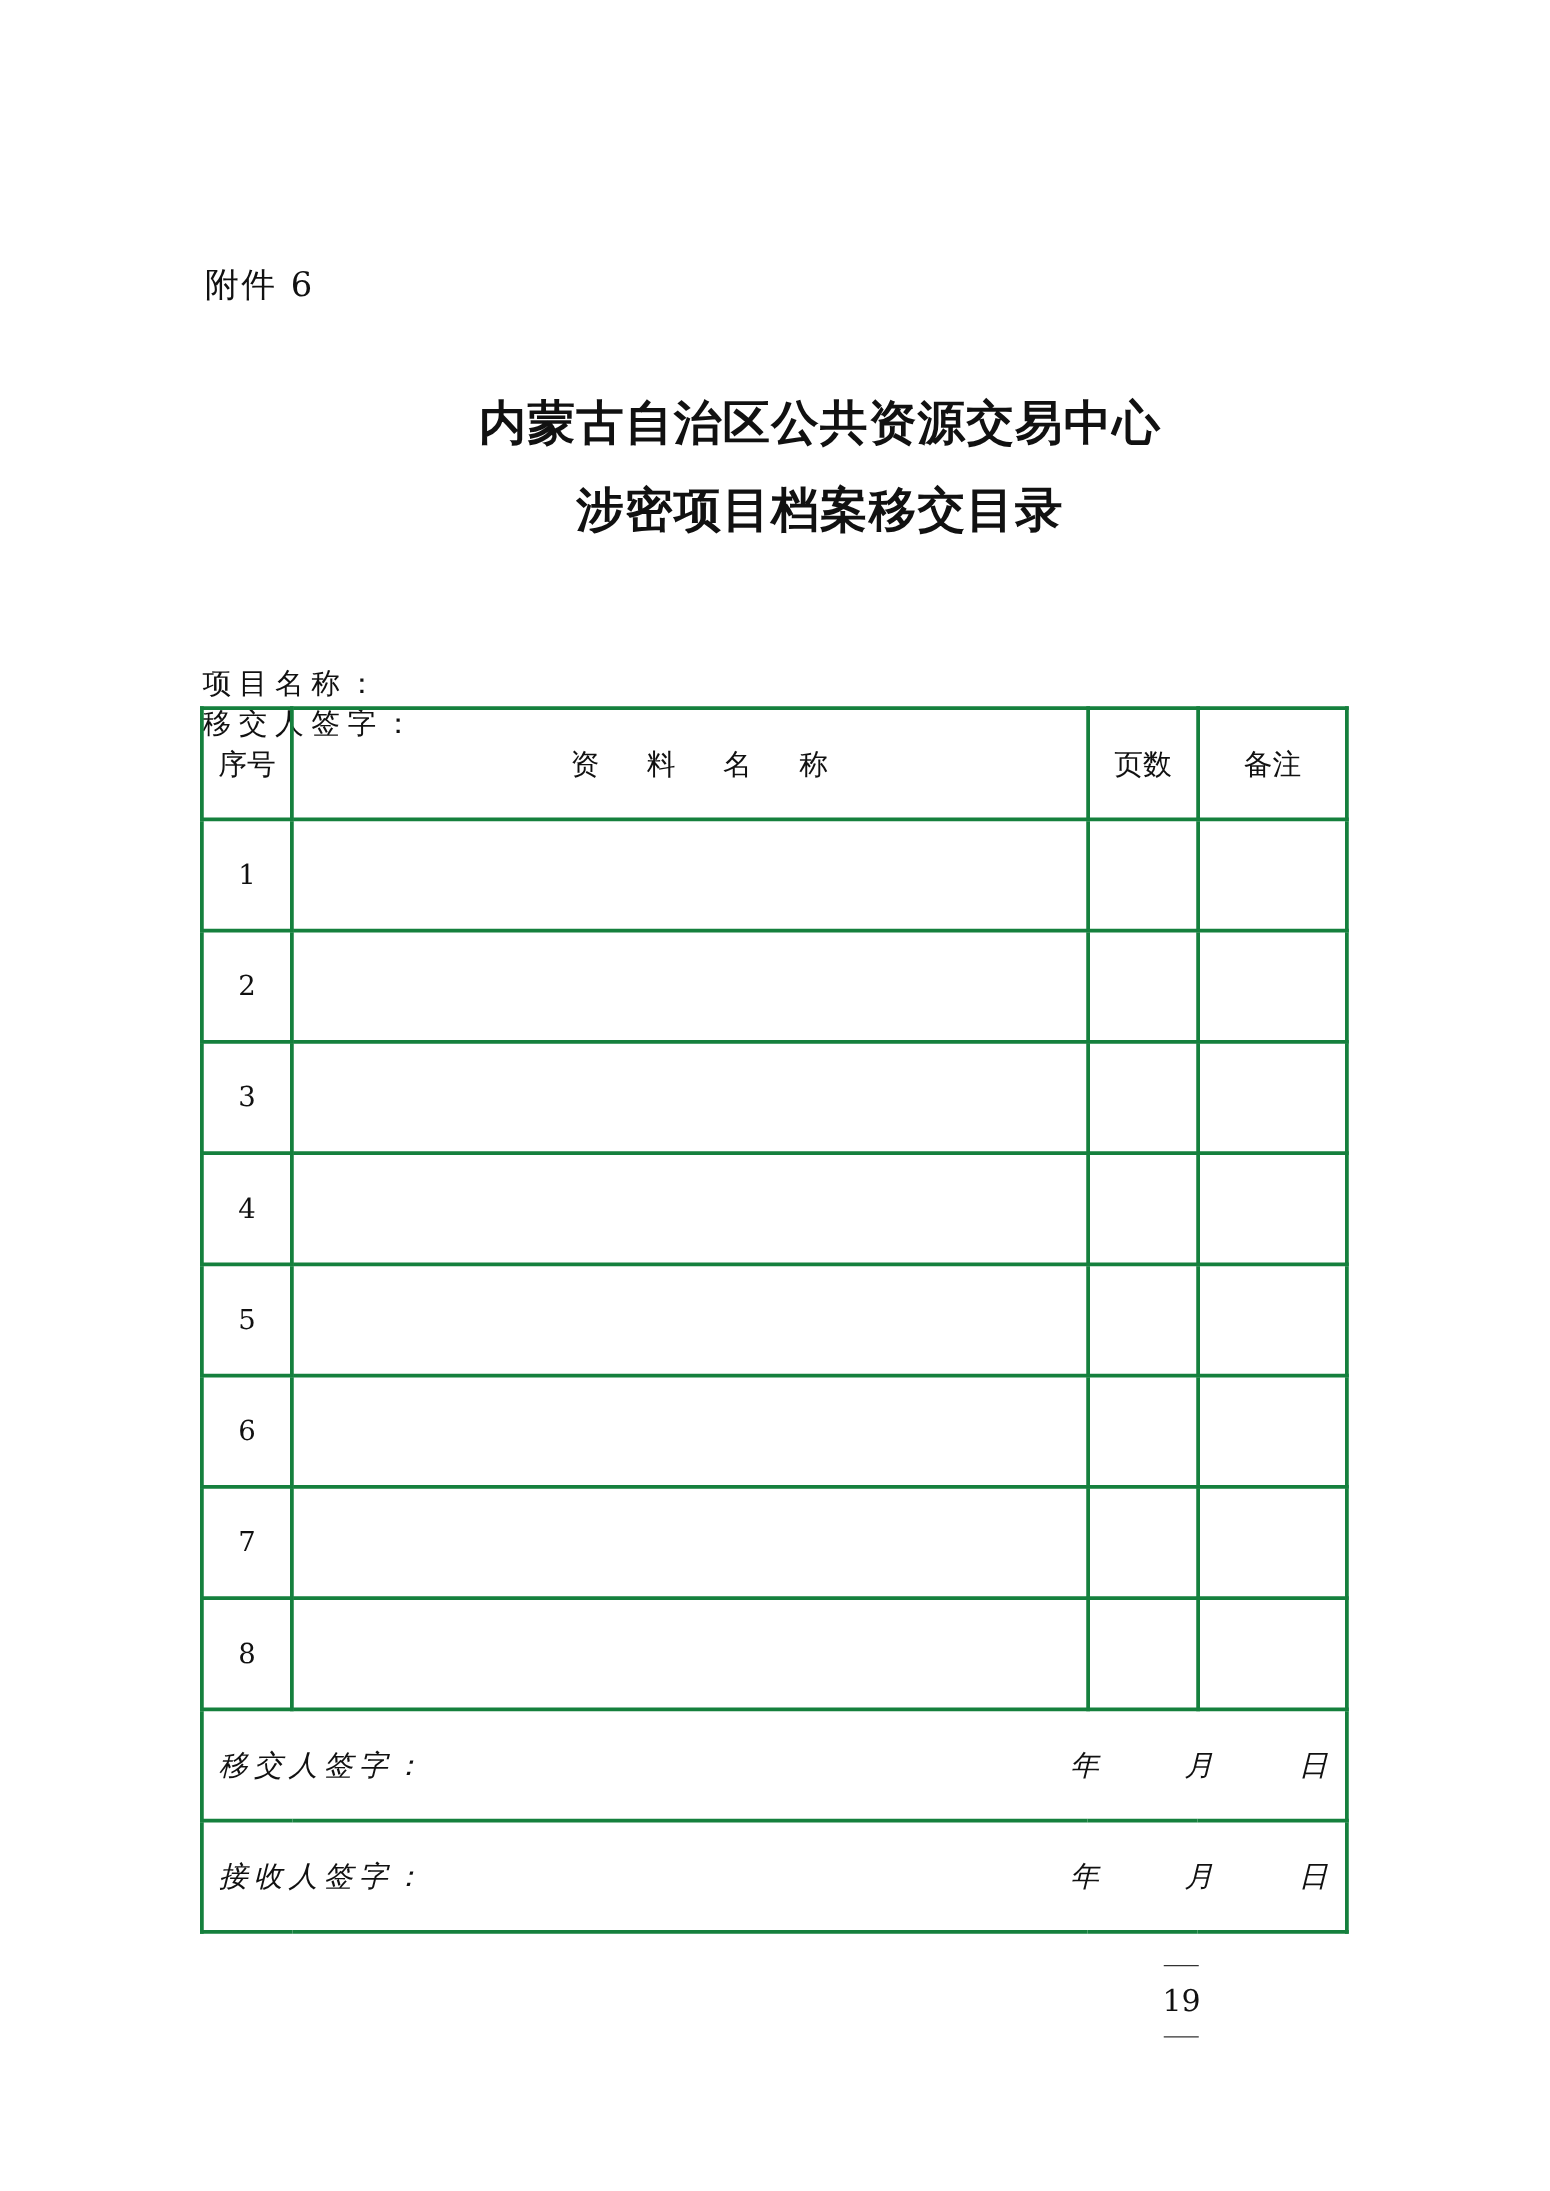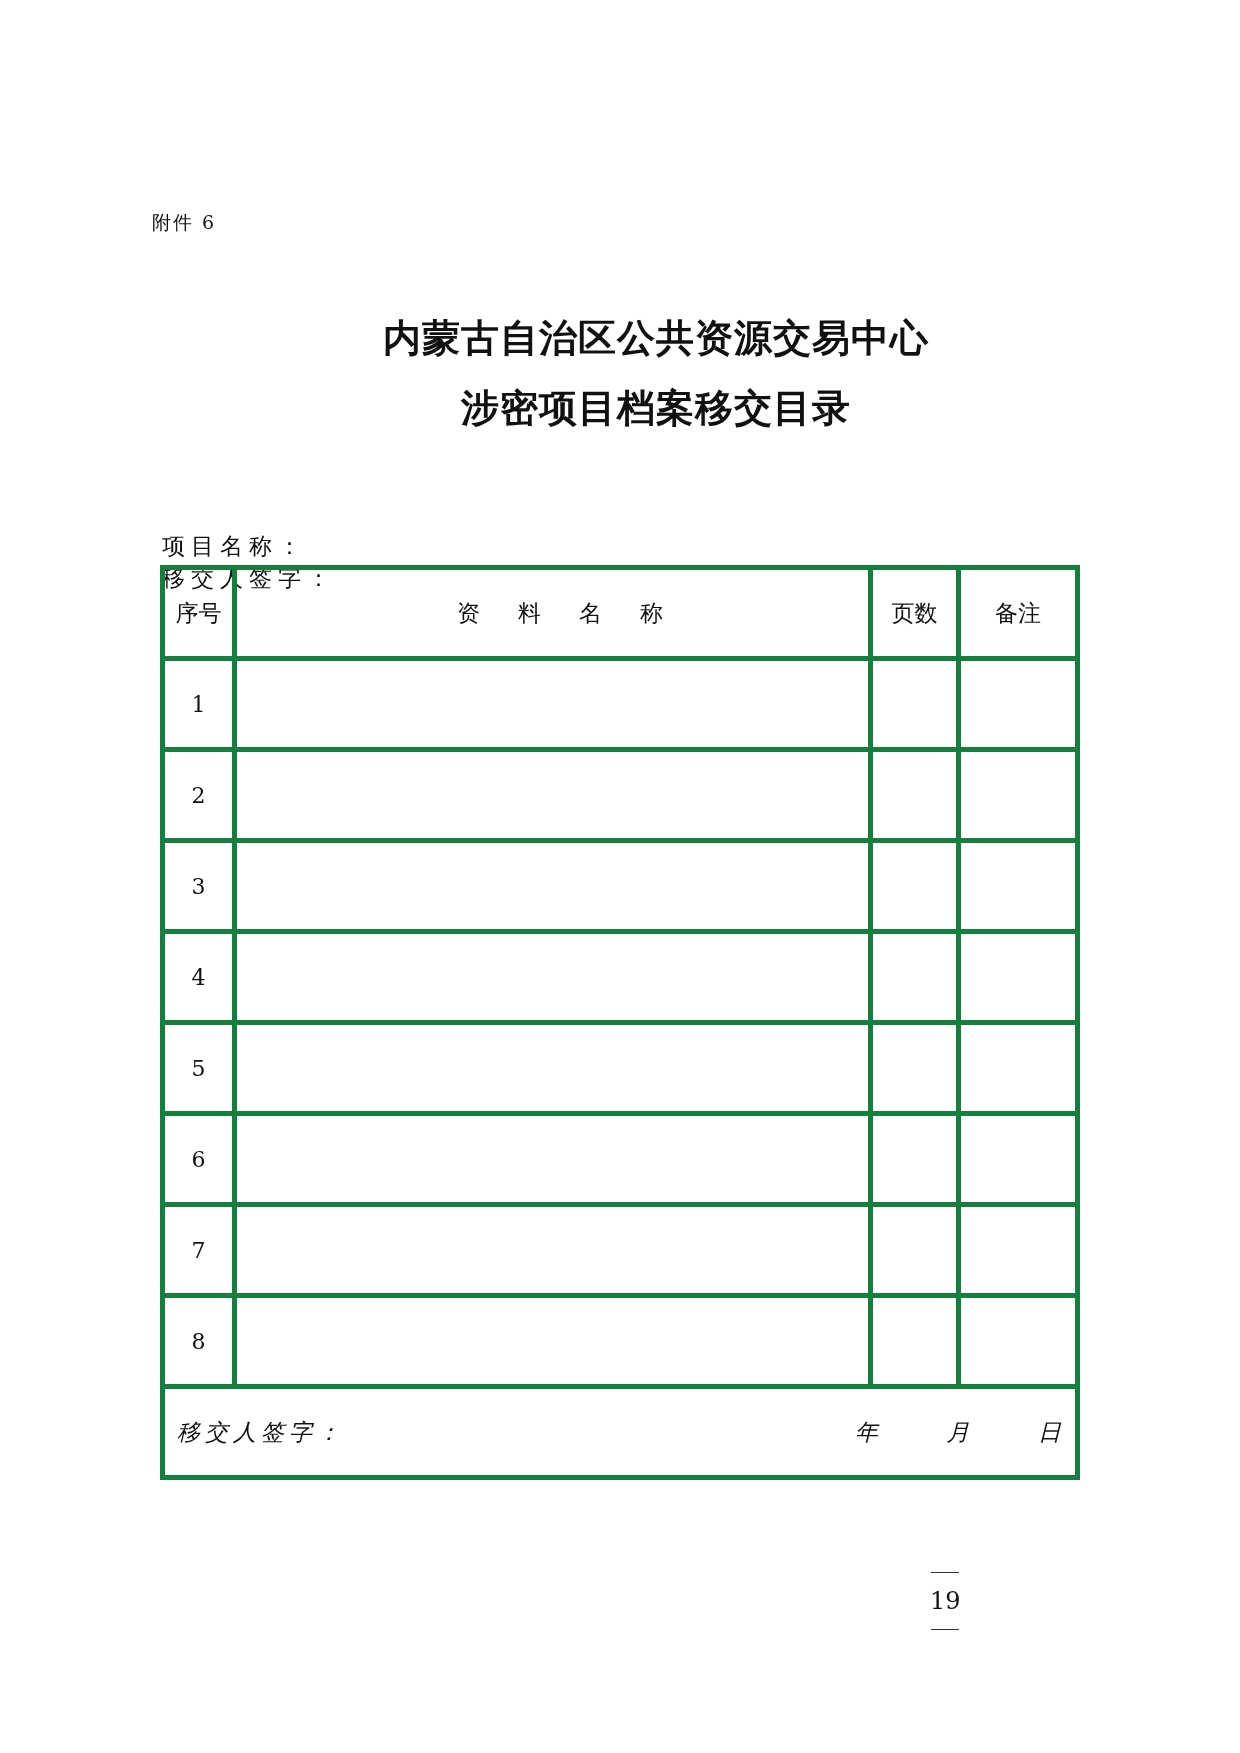--- a/index.html
+++ b/index.html
@@ -1,26 +1,26 @@
 <!DOCTYPE html>
 <html><head>
 <meta charset="utf-8">
 <style>
   html, body { margin:0; padding:0; background:#fff; }
   body { width:1240px; height:1753px; position:relative; overflow:hidden; font-family:"DejaVu Serif", serif; color:#111; }
-  .attach { position:absolute; left:152px; top:210px; font-size:19px; font-family:"DejaVu Sans", sans-serif; letter-spacing:2px; }
+  .attach { position:absolute; left:164px; top:210px; font-size:27px; font-family:"DejaVu Sans", sans-serif; letter-spacing:2px; }
   .attach .num { font-family:"DejaVu Serif", serif; font-weight:normal; }
   .title { position:absolute; left:0; width:1240px; text-align:center; font-family:"DejaVu Sans", sans-serif; font-weight:bold; font-size:38px; letter-spacing:1px;padding-left:36px; }
   .t1 { top:313px; }
   .t2 { top:383px; }
   .meta { position:absolute; left:162px; font-size:23px; letter-spacing:6px; font-family:Liberation Mono, monospace;margin-top:28px; }
   .m1 { top:503px; }
   .m2 { top:535px; }
   table { position:absolute; left:160px; top:565px; width:919px; border-collapse:collapse; border:2px solid #333; table-layout:fixed; }
-  td { border:5px solid #15803d; padding:0; text-align:center; vertical-align:middle; }
+  td { border:3px solid #15803d; padding:0; text-align:center; vertical-align:middle; }
   tr.head td { height:86px; font-family:"DejaVu Sans", sans-serif; font-size:23px; }
   tr.row td { height:86px; font-size:22px; }
   tr.sign td { height:86px; text-align:left; font-size:23px; font-family:"DejaVu Sans", sans-serif;font-style:italic; }
   .hdr-name { letter-spacing:38px; padding-left:53px; }
   .sign-wrap { display:flex; justify-content:space-between; padding:0 14px 0 12px; align-items:center; }
   .sign-label { letter-spacing:5px; }
   .date { display:flex; width:206px; justify-content:space-between; }
   .pageno { position:absolute; left:930px; top:1572px; font-size:24px; display:flex; align-items:center; gap:14px;flex-direction:column; }
   .dash { display:inline-block; width:28px; height:1px; background:#333; }
 </style>
@@ -109,20 +109,32 @@
       <div class="sign-wrap">
         <span class="sign-label">移交人签字：</span>
         <span class="date">
           <span>年</span>
           <span>月</span>
           <span>日</span>
         </span>
       </div>
     </td>
   </tr>
+  <tr class="sign">
+    <td colspan="4">
+      <div class="sign-wrap">
+        <span class="sign-label">接收人签字：</span>
+        <span class="date">
+          <span>年</span>
+          <span>月</span>
+          <span>日</span>
+        </span>
+      </div>
+    </td>
+  </tr>
 </tbody>
   </table>
 
 <div class="pageno">
   <span class="dash"></span>
   <span>19</span>
   <span class="dash"></span>
 </div>
 
 </body></html>

